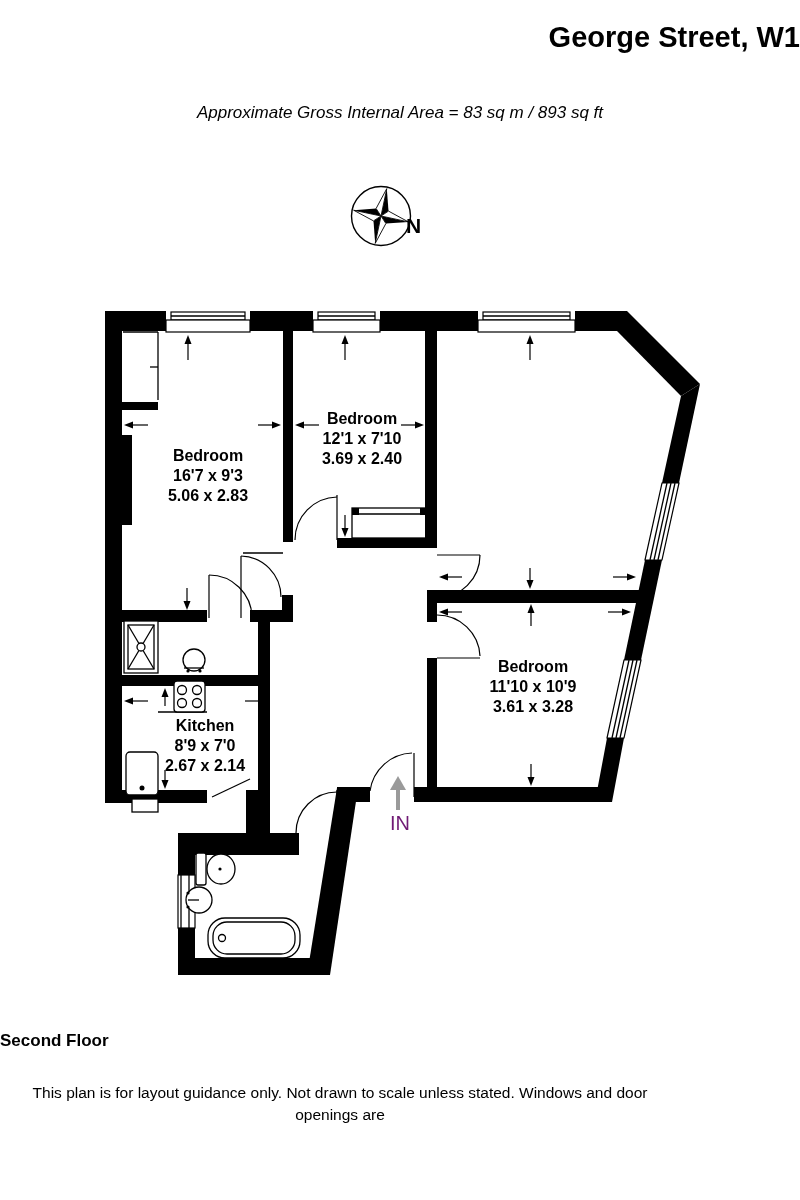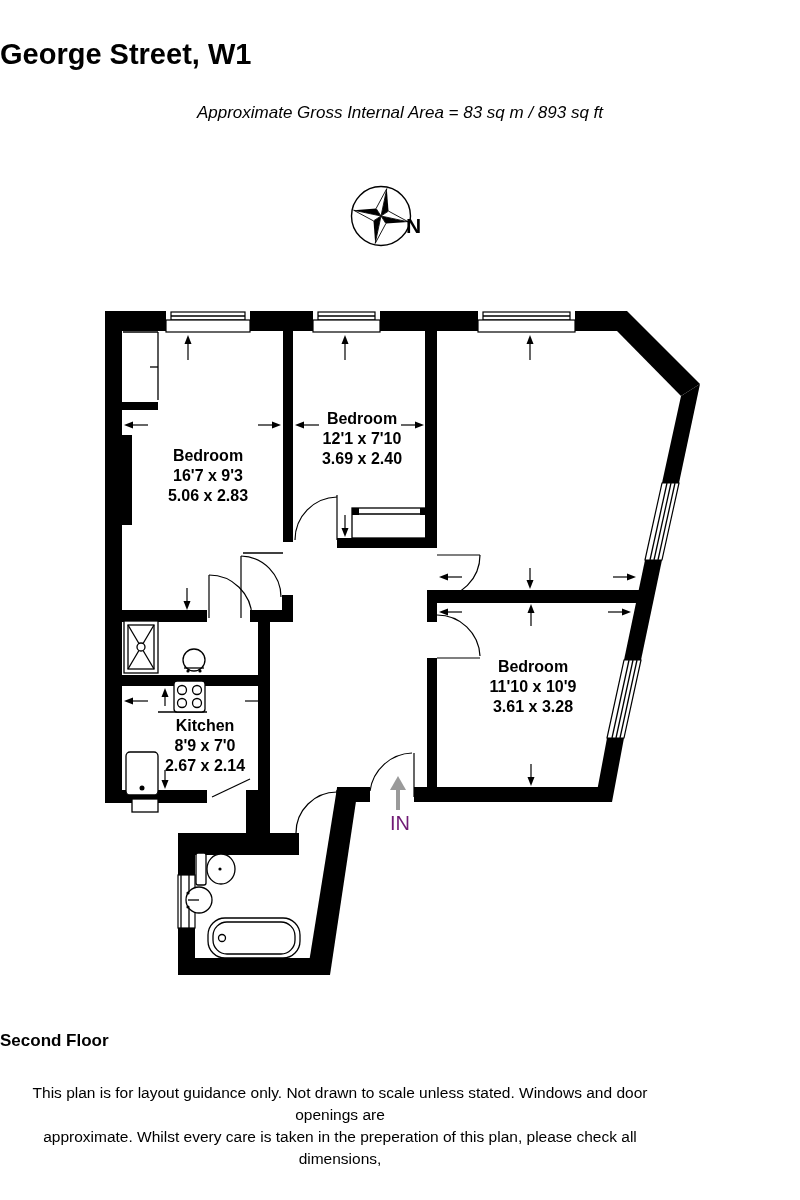--- a/index.html
+++ b/index.html
@@ -1,19 +1,19 @@
 <!DOCTYPE html>
 <html><head>
 <meta charset="utf-8">
 <style>
   html,body{margin:0;padding:0;background:#ffffff;}
   .page{position:relative;width:800px;height:1200px;background:#ffffff;overflow:hidden;
         font-family:"Liberation Sans","DejaVu Sans",sans-serif;color:#000;}
   .plan-svg{position:absolute;left:0;top:0;width:800px;height:1200px;}
-  .title{position:absolute;left:0;top:38px;width:800px;text-align:left;
+  .title{position:absolute;left:0;top:21px;width:800px;text-align:right;
          font-size:29px;font-weight:bold;letter-spacing:0px;}
   .subtitle{position:absolute;left:0;top:103px;width:800px;text-align:center;font-size:17px;font-style:italic;}
   .room-label{position:absolute;text-align:center;font-weight:bold;font-size:16px;line-height:20px;
               transform:translateX(-50%);white-space:nowrap;}
   .in-label{position:absolute;left:380px;top:812px;width:40px;text-align:center;
             font-size:20px;color:#701a75;}
   .floor-label{position:absolute;left:0;top:1031px;width:800px;text-align:left;
                font-size:17px;font-weight:bold;}
   .disclaimer{position:absolute;left:0;top:1082px;width:680px;text-align:center;
               font-size:15.5px;line-height:22px;}
@@ -303,16 +303,15 @@
     <div>Kitchen</div>
     <div>8'9 x 7'0</div>
     <div>2.67 x 2.14</div>
   </div>
 
   <div class="in-label">IN</div>
 
   <div class="floor-label">Second Floor</div>
   <div class="disclaimer">
     <div>This plan is for layout guidance only. Not drawn to scale unless stated. Windows and door openings are</div>
-    <div>approximate. Whilst every care is taken in the preperation of this plan, please check all dimensions,</div>
   </div>
 
 </div>
 
 </body></html>

